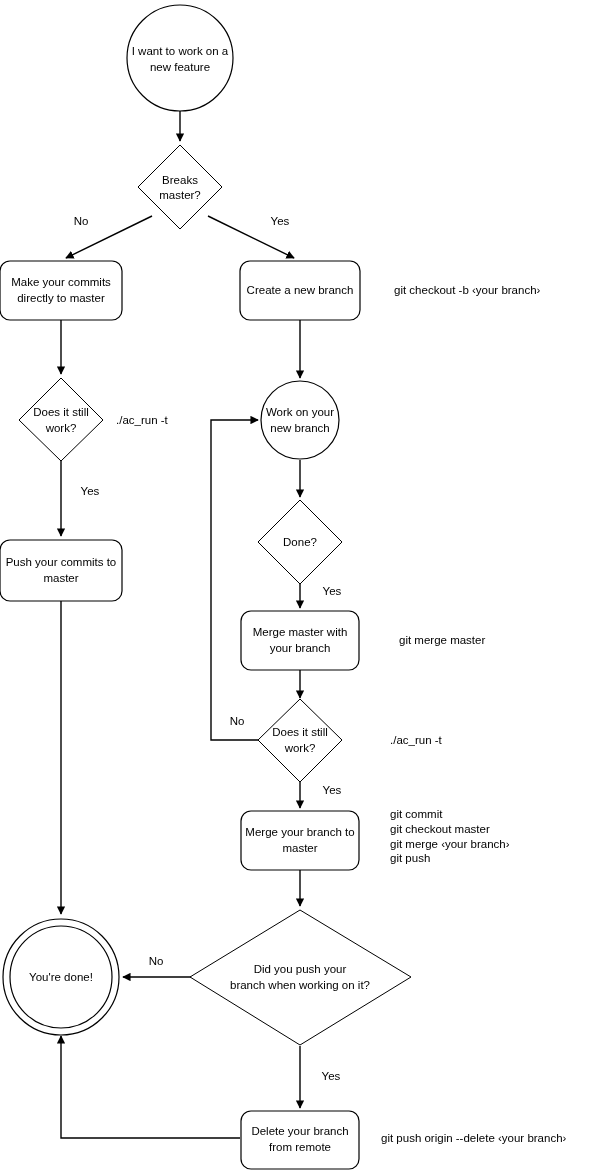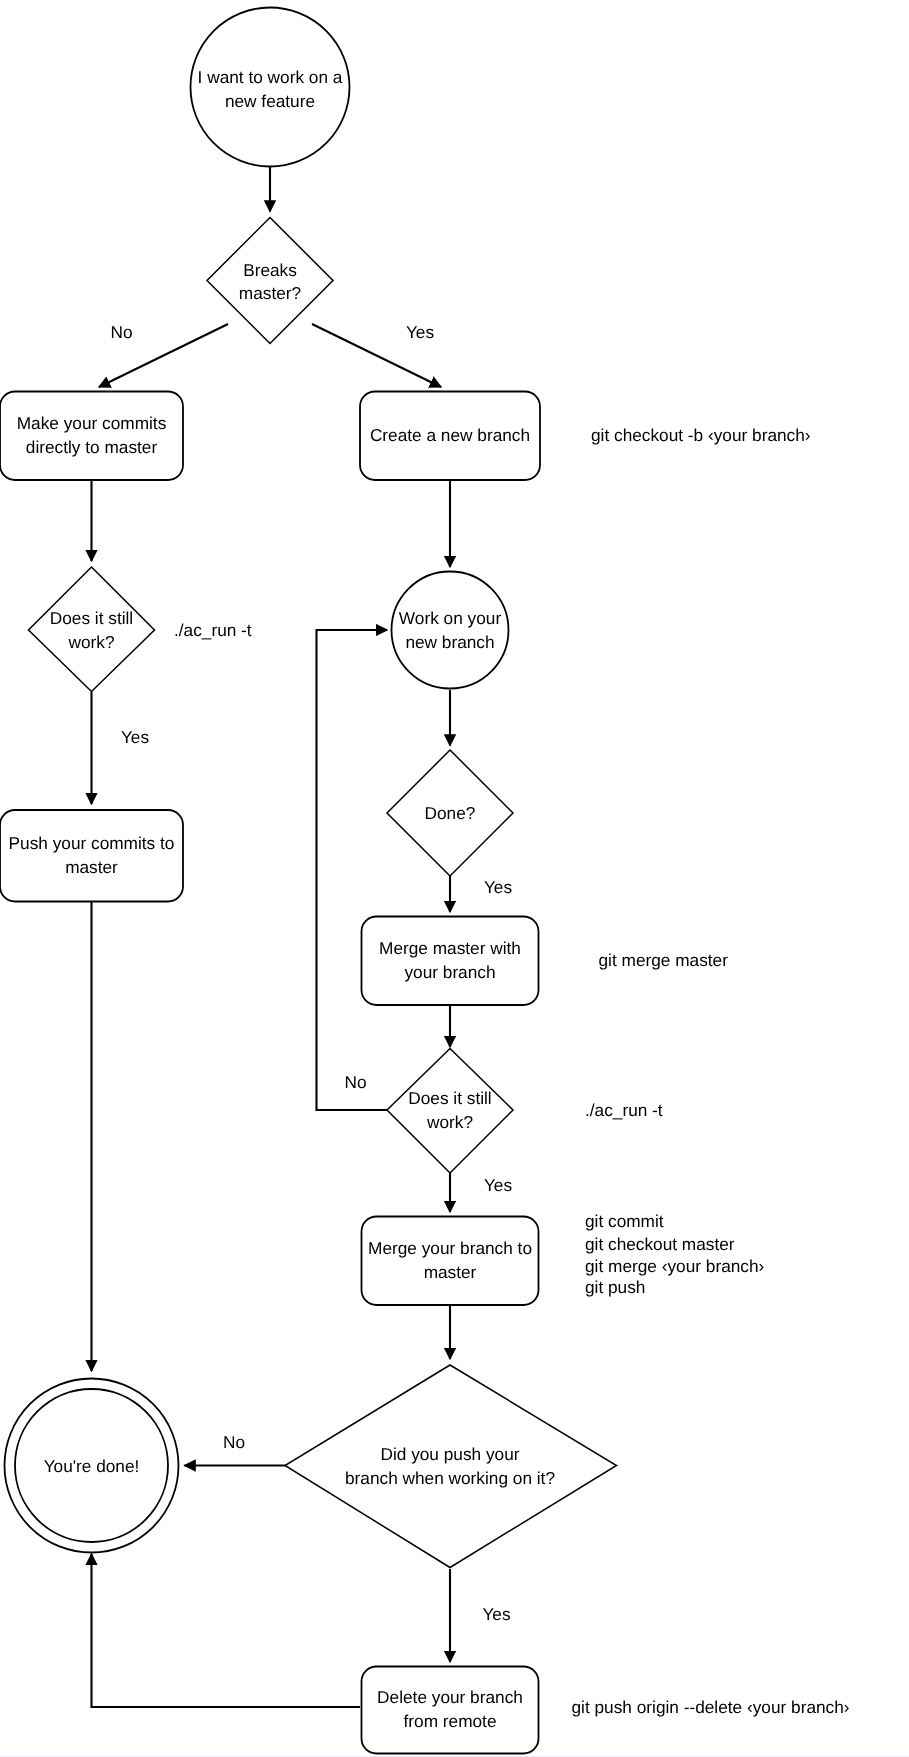--- a/index.html
+++ b/index.html
@@ -4,21 +4,21 @@
 <style>
   html, body {
     margin: 0;
     padding: 0;
     background: #ffffff;
   }
   #canvas-wrap {
     position: relative;
     width: 606px;
     height: 1171px;
-    background: #c4b5fd;
+    background: #4c1d95;
     overflow: hidden;
   }
   svg#flowchart {
     display: block;
     width: 606px;
     height: 1171px;
     background: #ffffff;
   }
   .node-shape {
     fill: #ffffff;

